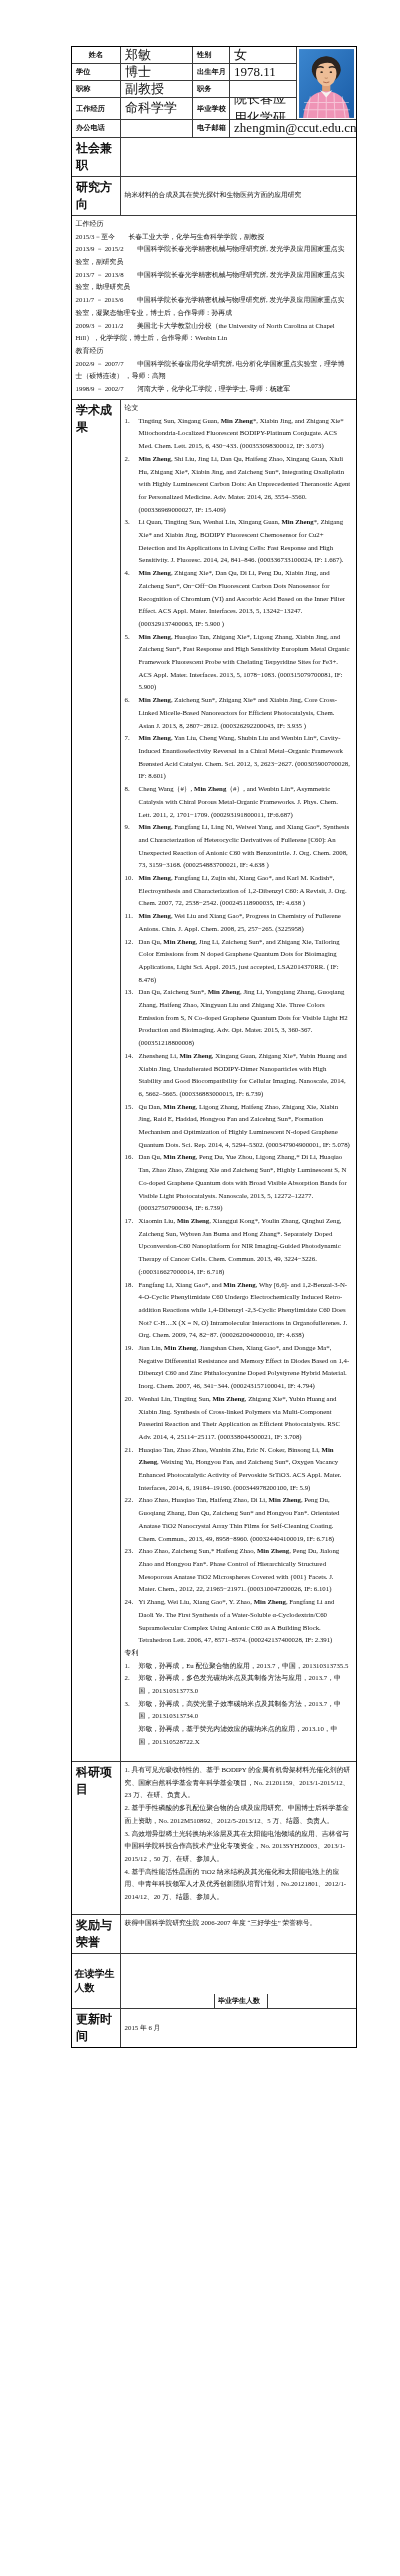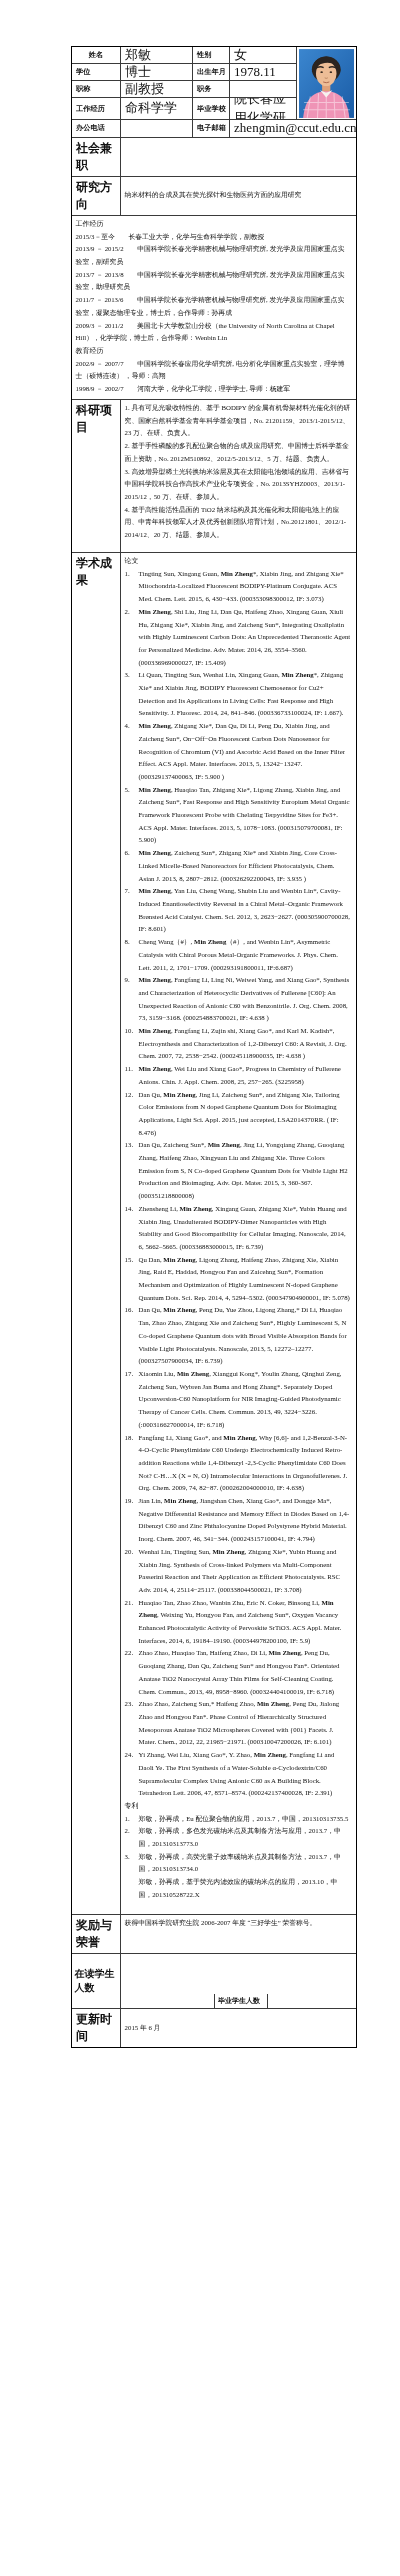--- a/index.html
+++ b/index.html
@@ -134,154 +134,154 @@
             <div class="li">2009/3 － 2011/2　　美国北卡大学教堂山分校（the University of North Carolina at Chapel Hill），化学学院，博士后，合作导师：Wenbin Lin</div>
           </div>
         <div class="sec-h">教育经历</div>
         <div data-numstyle="none">
             <div class="li">2002/9 － 2007/7　　中国科学院长春应用化学研究所, 电分析化学国家重点实验室，理学博士（硕博连读） ，导师：高翔</div>
             <div class="li">1998/9 － 2002/7　　河南大学，化学化工学院，理学学士, 导师：杨建军</div>
           </div>
       </div>
     </div>
 
+    <div class="row minachv">
+      <div class="rlbl top nw">学术成果</div>
+      <div class="rval flow">
+        <div class="sec-h">论文</div>
+        <div data-numstyle="hang">
+            <div class="li">
+              <span class="num">1.</span>
+              <span class="txt">Tingting Sun, Xingang Guan, <b>Min Zheng</b>*, Xiabin Jing, and Zhigang Xie* Mitochondria-Localized Fluorescent BODIPY-Platinum Conjugate. ACS Med. Chem. Lett. 2015, 6, 430−433. (000353098300012, IF: 3.073)</span>
+            </div>
+            <div class="li">
+              <span class="num">2.</span>
+              <span class="txt"><b>Min Zheng</b>, Shi Liu, Jing Li, Dan Qu, Haifeng Zhao, Xingang Guan, Xiuli Hu, Zhigang Xie*, Xiabin Jing, and Zaicheng Sun*, Integrating Oxaliplatin with Highly Luminescent Carbon Dots: An Unprecedented Theranostic Agent for Personalized Medicine. Adv. Mater. 2014, 26, 3554–3560. (000336969000027, IF: 15.409)</span>
+            </div>
+            <div class="li">
+              <span class="num">3.</span>
+              <span class="txt">Li Quan, Tingting Sun, Wenhai Lin, Xingang Guan, <b>Min Zheng</b>*, Zhigang Xie* and Xiabin Jing, BODIPY Fluorescent Chemosensor for Cu2+ Detection and Its Applications in Living Cells: Fast Response and High Sensitivity. J. Fluoresc. 2014, 24, 841–846. (000336733100024, IF: 1.667).</span>
+            </div>
+            <div class="li">
+              <span class="num">4.</span>
+              <span class="txt"><b>Min Zheng</b>, Zhigang Xie*, Dan Qu, Di Li, Peng Du, Xiabin Jing, and Zaicheng Sun*, On−Off−On Fluorescent Carbon Dots Nanosensor for Recognition of Chromium (VI) and Ascorbic Acid Based on the Inner Filter Effect. ACS Appl. Mater. Interfaces. 2013, 5, 13242−13247. (000329137400063, IF: 5.900 )</span>
+            </div>
+            <div class="li">
+              <span class="num">5.</span>
+              <span class="txt"><b>Min Zheng</b>, Huaqiao Tan, Zhigang Xie*, Ligong Zhang, Xiabin Jing, and Zaicheng Sun*, Fast Response and High Sensitivity Europium Metal Organic Framework Fluorescent Probe with Chelating Terpyridine Sites for Fe3+. ACS Appl. Mater. Interfaces. 2013, 5, 1078−1083. (000315079700081, IF: 5.900)</span>
+            </div>
+            <div class="li">
+              <span class="num">6.</span>
+              <span class="txt"><b>Min Zheng</b>, Zaicheng Sun*, Zhigang Xie* and Xiabin Jing, Core Cross-Linked Micelle-Based Nanoreactors for Efficient Photocatalysis, Chem. Asian J. 2013, 8, 2807−2812. (000326292200043, IF: 3.935 )</span>
+            </div>
+            <div class="li">
+              <span class="num">7.</span>
+              <span class="txt"><b>Min Zheng</b>, Yan Liu, Cheng Wang, Shubin Liu and Wenbin Lin*, Cavity-Induced Enantioselectivity Reversal in a Chiral Metal–Organic Framework Brønsted Acid Catalyst. Chem. Sci. 2012, 3, 2623−2627. (000305900700028, IF: 8.601)</span>
+            </div>
+            <div class="li">
+              <span class="num">8.</span>
+              <span class="txt">Cheng Wang（#）, <b>Min Zheng</b>（#）, and Wenbin Lin*, Asymmetric Catalysis with Chiral Porous Metal-Organic Frameworks. J. Phys. Chem. Lett. 2011, 2, 1701−1709. (000293191800011, IF:6.687)</span>
+            </div>
+            <div class="li">
+              <span class="num">9.</span>
+              <span class="txt"><b>Min Zheng</b>, Fangfang Li, Ling Ni, Weiwei Yang, and Xiang Gao*, Synthesis and Characterization of Heterocyclic Derivatives of Fullerene [C60]: An Unexpected Reaction of Anionic C60 with Benzonitrile. J. Org. Chem. 2008, 73, 3159−3168. (000254883700021, IF: 4.638 )</span>
+            </div>
+            <div class="li">
+              <span class="num">10.</span>
+              <span class="txt"><b>Min Zheng</b>, Fangfang Li, Zujin shi, Xiang Gao*, and Karl M. Kadish*, Electroynthesis and Characterization of 1,2-Dibenzyl C60: A Revisit, J. Org. Chem. 2007, 72, 2538−2542. (000245118900035, IF: 4.638 )</span>
+            </div>
+            <div class="li">
+              <span class="num">11.</span>
+              <span class="txt"><b>Min Zheng</b>, Wei Liu and Xiang Gao*, Progress in Chemistry of Fullerene Anions. Chin. J. Appl. Chem. 2008, 25, 257−265. (3225958)</span>
+            </div>
+            <div class="li">
+              <span class="num">12.</span>
+              <span class="txt">Dan Qu, <b>Min Zheng</b>, Jing Li, Zaicheng Sun*, and Zhigang Xie, Tailoring Color Emissions from N doped Graphene Quantum Dots for Bioimaging Applications, Light Sci. Appl. 2015, just accepted, LSA2014370RR. ( IF: 8.476)</span>
+            </div>
+            <div class="li">
+              <span class="num">13.</span>
+              <span class="txt">Dan Qu, Zaicheng Sun*, <b>Min Zheng</b>, Jing Li, Yongqiang Zhang, Guoqiang Zhang, Haifeng Zhao, Xingyuan Liu and Zhigang Xie. Three Colors Emission from S, N Co-doped Graphene Quantum Dots for Visible Light H2 Production and Bioimaging. Adv. Opt. Mater. 2015, 3, 360-367. (000351218800008)</span>
+            </div>
+            <div class="li">
+              <span class="num">14.</span>
+              <span class="txt">Zhensheng Li, <b>Min Zheng</b>, Xingang Guan, Zhigang Xie*, Yubin Huang and Xiabin Jing, Unadulterated BODIPY-Dimer Nanoparticles with High Stability and Good Biocompatibility for Cellular Imaging. Nanoscale, 2014, 6, 5662–5665. (000336883000015, IF: 6.739)</span>
+            </div>
+            <div class="li">
+              <span class="num">15.</span>
+              <span class="txt">Qu Dan, <b>Min Zheng</b>, Ligong Zhang, Haifeng Zhao, Zhigang Xie, Xiabin Jing, Raid E, Haddad, Hongyou Fan and Zaicehng Sun*, Formation Mechanism and Optimization of Highly Luminescent N-doped Graphene Quantum Dots. Sci. Rep. 2014, 4, 5294–5302. (000347904900001, IF: 5.078)</span>
+            </div>
+            <div class="li">
+              <span class="num">16.</span>
+              <span class="txt">Dan Qu, <b>Min Zheng</b>, Peng Du, Yue Zhou, Ligong Zhang,* Di Li, Huaqiao Tan, Zhao Zhao, Zhigang Xie and Zaicheng Sun*, Highly Luminescent S, N Co-doped Graphene Quantum dots with Broad Visible Absorption Bands for Visible Light Photocatalysts. Nanoscale, 2013, 5, 12272–12277. (000327507900034, IF: 6.739)</span>
+            </div>
+            <div class="li">
+              <span class="num">17.</span>
+              <span class="txt">Xiaomin Liu, <b>Min Zheng</b>, Xianggui Kong*, Youlin Zhang, Qinghui Zeng, Zaicheng Sun, Wybren Jan Buma and Hong Zhang*. Separately Doped Upconversion-C60 Nanoplatform for NIR Imaging-Guided Photodynamic Therapy of Cancer Cells. Chem. Commun. 2013, 49, 3224−3226. (:000316627000014, IF: 6.718)</span>
+            </div>
+            <div class="li">
+              <span class="num">18.</span>
+              <span class="txt">Fangfang Li, Xiang Gao*, and <b>Min Zheng</b>, Why [6,6]- and 1,2-Benzal-3-N-4-O-Cyclic Phenylimidate C60 Undergo Electrochemically Induced Retro-addition Reactions while 1,4-Dibenzyl -2,3-Cyclic Phenylimidate C60 Does Not? C-H…X (X = N, O) Intramolecular Interactions in Organofullerenes. J. Org. Chem. 2009, 74, 82−87. (000262004000010, IF: 4.638)</span>
+            </div>
+            <div class="li">
+              <span class="num">19.</span>
+              <span class="txt">Jian Lin, <b>Min Zheng</b>, Jiangshan Chen, Xiang Gao*, and Dongge Ma*, Negative Differential Resistance and Memory Effect in Diodes Based on 1,4-Dibenzyl C60 and Zinc Phthalocyanine Doped Polystyrene Hybrid Material. Inorg. Chem. 2007, 46, 341−344. (000243157100041, IF: 4.794)</span>
+            </div>
+            <div class="li">
+              <span class="num">20.</span>
+              <span class="txt">Wenhai Lin, Tingting Sun, <b>Min Zheng</b>, Zhigang Xie*, Yubin Huang and Xiabin Jing. Synthesis of Cross-linked Polymers via Multi-Component Passerini Reaction and Their Application as Efficient Photocatalysts. RSC Adv. 2014, 4, 25114−25117. (000338044500021, IF: 3.708)</span>
+            </div>
+            <div class="li">
+              <span class="num">21.</span>
+              <span class="txt">Huaqiao Tan, Zhao Zhao, Wanbin Zhu, Eric N. Coker, Binsong Li, <b>Min Zheng</b>, Weixing Yu, Hongyou Fan, and Zaicheng Sun*, Oxygen Vacancy Enhanced Photocatalytic Activity of Pervoskite SrTiO3. ACS Appl. Mater. Interfaces, 2014, 6, 19184–19190. (000344978200100, IF: 5.9)</span>
+            </div>
+            <div class="li">
+              <span class="num">22.</span>
+              <span class="txt">Zhao Zhao, Huaqiao Tan, Haifeng Zhao, Di Li, <b>Min Zheng</b>, Peng Du, Guoqiang Zhang, Dan Qu, Zaicheng Sun* and Hongyou Fan*. Orientated Anatase TiO2 Nanocrystal Array Thin Films for Self-Cleaning Coating. Chem. Commun., 2013, 49, 8958−8960. (000324404100019, IF: 6.718)</span>
+            </div>
+            <div class="li">
+              <span class="num">23.</span>
+              <span class="txt">Zhao Zhao, Zaicheng Sun,* Haifeng Zhao, <b>Min Zheng</b>, Peng Du, Jialong Zhao and Hongyou Fan*. Phase Control of Hierarchically Structured Mesoporous Anatase TiO2 Microspheres Covered with {001} Facets. J. Mater. Chem., 2012, 22, 21965−21971. (000310047200026, IF: 6.101)</span>
+            </div>
+            <div class="li">
+              <span class="num">24.</span>
+              <span class="txt">Yi Zhang, Wei Liu, Xiang Gao*, Y. Zhao, <b>Min Zheng</b>, Fangfang Li and Daoli Ye. The First Synthesis of a Water-Soluble α-Cyclodextrin/C60 Supramolecular Complex Using Anionic C60 as A Building Block. Tetrahedron Lett. 2006, 47, 8571–8574. (000242137400028, IF: 2.391)</span>
+            </div>
+          </div>
+        <div class="sec-h">专利</div>
+        <div data-numstyle="obj">
+            <div class="li">
+              <span class="num">1.</span>
+              <span class="txt">郑敏，孙再成，Eu 配位聚合物的应用，2013.7，中国，201310313735.5</span>
+            </div>
+            <div class="li">
+              <span class="num">2.</span>
+              <span class="txt">郑敏，孙再成，多色发光碳纳米点及其制备方法与应用，2013.7，中国，201310313773.0</span>
+            </div>
+            <div class="li">
+              <span class="num">3.</span>
+              <span class="txt">郑敏，孙再成，高荧光量子效率碳纳米点及其制备方法，2013.7，中国，201310313734.0</span>
+            </div>
+            <div class="li">
+              <span class="num"></span>
+              <span class="txt">郑敏，孙再成，基于荧光内滤效应的碳纳米点的应用，2013.10，中国，201310528722.X</span>
+            </div>
+          </div>
+      </div>
+    </div>
+
     <div class="row minproj">
       <div class="rlbl top nw">科研项目</div>
       <div class="rval flow" data-numstyle="inline">
           <div class="li">1. 具有可见光吸收特性的、基于 BODIPY 的金属有机骨架材料光催化剂的研究、国家自然科学基金青年科学基金项目，No. 21201159、2013/1-2015/12、23 万、在研、负责人。</div>
           <div class="li">2. 基于手性磷酸的多孔配位聚合物的合成及应用研究、中国博士后科学基金面上资助，No. 2012M510892、2012/5-2013/12、5 万、结题、负责人。</div>
           <div class="li">3. 高效增异型稀土光转换纳米涂层及其在太阳能电池领域的应用、吉林省与中国科学院科技合作高技术产业化专项资金，No. 2013SYHZ0003、2013/1-2015/12，50 万、在研、参加人。</div>
           <div class="li">4. 基于高性能活性晶面的 TiO2 纳米结构及其光催化和太阳能电池上的应用、中青年科技领军人才及优秀创新团队培育计划，No.20121801、2012/1-2014/12、20 万、结题、参加人。</div>
         </div>
     </div>
 
-    <div class="row minachv">
-      <div class="rlbl top nw">学术成果</div>
-      <div class="rval flow">
-        <div class="sec-h">论文</div>
-        <div data-numstyle="hang">
-            <div class="li">
-              <span class="num">1.</span>
-              <span class="txt">Tingting Sun, Xingang Guan, <b>Min Zheng</b>*, Xiabin Jing, and Zhigang Xie* Mitochondria-Localized Fluorescent BODIPY-Platinum Conjugate. ACS Med. Chem. Lett. 2015, 6, 430−433. (000353098300012, IF: 3.073)</span>
-            </div>
-            <div class="li">
-              <span class="num">2.</span>
-              <span class="txt"><b>Min Zheng</b>, Shi Liu, Jing Li, Dan Qu, Haifeng Zhao, Xingang Guan, Xiuli Hu, Zhigang Xie*, Xiabin Jing, and Zaicheng Sun*, Integrating Oxaliplatin with Highly Luminescent Carbon Dots: An Unprecedented Theranostic Agent for Personalized Medicine. Adv. Mater. 2014, 26, 3554–3560. (000336969000027, IF: 15.409)</span>
-            </div>
-            <div class="li">
-              <span class="num">3.</span>
-              <span class="txt">Li Quan, Tingting Sun, Wenhai Lin, Xingang Guan, <b>Min Zheng</b>*, Zhigang Xie* and Xiabin Jing, BODIPY Fluorescent Chemosensor for Cu2+ Detection and Its Applications in Living Cells: Fast Response and High Sensitivity. J. Fluoresc. 2014, 24, 841–846. (000336733100024, IF: 1.667).</span>
-            </div>
-            <div class="li">
-              <span class="num">4.</span>
-              <span class="txt"><b>Min Zheng</b>, Zhigang Xie*, Dan Qu, Di Li, Peng Du, Xiabin Jing, and Zaicheng Sun*, On−Off−On Fluorescent Carbon Dots Nanosensor for Recognition of Chromium (VI) and Ascorbic Acid Based on the Inner Filter Effect. ACS Appl. Mater. Interfaces. 2013, 5, 13242−13247. (000329137400063, IF: 5.900 )</span>
-            </div>
-            <div class="li">
-              <span class="num">5.</span>
-              <span class="txt"><b>Min Zheng</b>, Huaqiao Tan, Zhigang Xie*, Ligong Zhang, Xiabin Jing, and Zaicheng Sun*, Fast Response and High Sensitivity Europium Metal Organic Framework Fluorescent Probe with Chelating Terpyridine Sites for Fe3+. ACS Appl. Mater. Interfaces. 2013, 5, 1078−1083. (000315079700081, IF: 5.900)</span>
-            </div>
-            <div class="li">
-              <span class="num">6.</span>
-              <span class="txt"><b>Min Zheng</b>, Zaicheng Sun*, Zhigang Xie* and Xiabin Jing, Core Cross-Linked Micelle-Based Nanoreactors for Efficient Photocatalysis, Chem. Asian J. 2013, 8, 2807−2812. (000326292200043, IF: 3.935 )</span>
-            </div>
-            <div class="li">
-              <span class="num">7.</span>
-              <span class="txt"><b>Min Zheng</b>, Yan Liu, Cheng Wang, Shubin Liu and Wenbin Lin*, Cavity-Induced Enantioselectivity Reversal in a Chiral Metal–Organic Framework Brønsted Acid Catalyst. Chem. Sci. 2012, 3, 2623−2627. (000305900700028, IF: 8.601)</span>
-            </div>
-            <div class="li">
-              <span class="num">8.</span>
-              <span class="txt">Cheng Wang（#）, <b>Min Zheng</b>（#）, and Wenbin Lin*, Asymmetric Catalysis with Chiral Porous Metal-Organic Frameworks. J. Phys. Chem. Lett. 2011, 2, 1701−1709. (000293191800011, IF:6.687)</span>
-            </div>
-            <div class="li">
-              <span class="num">9.</span>
-              <span class="txt"><b>Min Zheng</b>, Fangfang Li, Ling Ni, Weiwei Yang, and Xiang Gao*, Synthesis and Characterization of Heterocyclic Derivatives of Fullerene [C60]: An Unexpected Reaction of Anionic C60 with Benzonitrile. J. Org. Chem. 2008, 73, 3159−3168. (000254883700021, IF: 4.638 )</span>
-            </div>
-            <div class="li">
-              <span class="num">10.</span>
-              <span class="txt"><b>Min Zheng</b>, Fangfang Li, Zujin shi, Xiang Gao*, and Karl M. Kadish*, Electroynthesis and Characterization of 1,2-Dibenzyl C60: A Revisit, J. Org. Chem. 2007, 72, 2538−2542. (000245118900035, IF: 4.638 )</span>
-            </div>
-            <div class="li">
-              <span class="num">11.</span>
-              <span class="txt"><b>Min Zheng</b>, Wei Liu and Xiang Gao*, Progress in Chemistry of Fullerene Anions. Chin. J. Appl. Chem. 2008, 25, 257−265. (3225958)</span>
-            </div>
-            <div class="li">
-              <span class="num">12.</span>
-              <span class="txt">Dan Qu, <b>Min Zheng</b>, Jing Li, Zaicheng Sun*, and Zhigang Xie, Tailoring Color Emissions from N doped Graphene Quantum Dots for Bioimaging Applications, Light Sci. Appl. 2015, just accepted, LSA2014370RR. ( IF: 8.476)</span>
-            </div>
-            <div class="li">
-              <span class="num">13.</span>
-              <span class="txt">Dan Qu, Zaicheng Sun*, <b>Min Zheng</b>, Jing Li, Yongqiang Zhang, Guoqiang Zhang, Haifeng Zhao, Xingyuan Liu and Zhigang Xie. Three Colors Emission from S, N Co-doped Graphene Quantum Dots for Visible Light H2 Production and Bioimaging. Adv. Opt. Mater. 2015, 3, 360-367. (000351218800008)</span>
-            </div>
-            <div class="li">
-              <span class="num">14.</span>
-              <span class="txt">Zhensheng Li, <b>Min Zheng</b>, Xingang Guan, Zhigang Xie*, Yubin Huang and Xiabin Jing, Unadulterated BODIPY-Dimer Nanoparticles with High Stability and Good Biocompatibility for Cellular Imaging. Nanoscale, 2014, 6, 5662–5665. (000336883000015, IF: 6.739)</span>
-            </div>
-            <div class="li">
-              <span class="num">15.</span>
-              <span class="txt">Qu Dan, <b>Min Zheng</b>, Ligong Zhang, Haifeng Zhao, Zhigang Xie, Xiabin Jing, Raid E, Haddad, Hongyou Fan and Zaicehng Sun*, Formation Mechanism and Optimization of Highly Luminescent N-doped Graphene Quantum Dots. Sci. Rep. 2014, 4, 5294–5302. (000347904900001, IF: 5.078)</span>
-            </div>
-            <div class="li">
-              <span class="num">16.</span>
-              <span class="txt">Dan Qu, <b>Min Zheng</b>, Peng Du, Yue Zhou, Ligong Zhang,* Di Li, Huaqiao Tan, Zhao Zhao, Zhigang Xie and Zaicheng Sun*, Highly Luminescent S, N Co-doped Graphene Quantum dots with Broad Visible Absorption Bands for Visible Light Photocatalysts. Nanoscale, 2013, 5, 12272–12277. (000327507900034, IF: 6.739)</span>
-            </div>
-            <div class="li">
-              <span class="num">17.</span>
-              <span class="txt">Xiaomin Liu, <b>Min Zheng</b>, Xianggui Kong*, Youlin Zhang, Qinghui Zeng, Zaicheng Sun, Wybren Jan Buma and Hong Zhang*. Separately Doped Upconversion-C60 Nanoplatform for NIR Imaging-Guided Photodynamic Therapy of Cancer Cells. Chem. Commun. 2013, 49, 3224−3226. (:000316627000014, IF: 6.718)</span>
-            </div>
-            <div class="li">
-              <span class="num">18.</span>
-              <span class="txt">Fangfang Li, Xiang Gao*, and <b>Min Zheng</b>, Why [6,6]- and 1,2-Benzal-3-N-4-O-Cyclic Phenylimidate C60 Undergo Electrochemically Induced Retro-addition Reactions while 1,4-Dibenzyl -2,3-Cyclic Phenylimidate C60 Does Not? C-H…X (X = N, O) Intramolecular Interactions in Organofullerenes. J. Org. Chem. 2009, 74, 82−87. (000262004000010, IF: 4.638)</span>
-            </div>
-            <div class="li">
-              <span class="num">19.</span>
-              <span class="txt">Jian Lin, <b>Min Zheng</b>, Jiangshan Chen, Xiang Gao*, and Dongge Ma*, Negative Differential Resistance and Memory Effect in Diodes Based on 1,4-Dibenzyl C60 and Zinc Phthalocyanine Doped Polystyrene Hybrid Material. Inorg. Chem. 2007, 46, 341−344. (000243157100041, IF: 4.794)</span>
-            </div>
-            <div class="li">
-              <span class="num">20.</span>
-              <span class="txt">Wenhai Lin, Tingting Sun, <b>Min Zheng</b>, Zhigang Xie*, Yubin Huang and Xiabin Jing. Synthesis of Cross-linked Polymers via Multi-Component Passerini Reaction and Their Application as Efficient Photocatalysts. RSC Adv. 2014, 4, 25114−25117. (000338044500021, IF: 3.708)</span>
-            </div>
-            <div class="li">
-              <span class="num">21.</span>
-              <span class="txt">Huaqiao Tan, Zhao Zhao, Wanbin Zhu, Eric N. Coker, Binsong Li, <b>Min Zheng</b>, Weixing Yu, Hongyou Fan, and Zaicheng Sun*, Oxygen Vacancy Enhanced Photocatalytic Activity of Pervoskite SrTiO3. ACS Appl. Mater. Interfaces, 2014, 6, 19184–19190. (000344978200100, IF: 5.9)</span>
-            </div>
-            <div class="li">
-              <span class="num">22.</span>
-              <span class="txt">Zhao Zhao, Huaqiao Tan, Haifeng Zhao, Di Li, <b>Min Zheng</b>, Peng Du, Guoqiang Zhang, Dan Qu, Zaicheng Sun* and Hongyou Fan*. Orientated Anatase TiO2 Nanocrystal Array Thin Films for Self-Cleaning Coating. Chem. Commun., 2013, 49, 8958−8960. (000324404100019, IF: 6.718)</span>
-            </div>
-            <div class="li">
-              <span class="num">23.</span>
-              <span class="txt">Zhao Zhao, Zaicheng Sun,* Haifeng Zhao, <b>Min Zheng</b>, Peng Du, Jialong Zhao and Hongyou Fan*. Phase Control of Hierarchically Structured Mesoporous Anatase TiO2 Microspheres Covered with {001} Facets. J. Mater. Chem., 2012, 22, 21965−21971. (000310047200026, IF: 6.101)</span>
-            </div>
-            <div class="li">
-              <span class="num">24.</span>
-              <span class="txt">Yi Zhang, Wei Liu, Xiang Gao*, Y. Zhao, <b>Min Zheng</b>, Fangfang Li and Daoli Ye. The First Synthesis of a Water-Soluble α-Cyclodextrin/C60 Supramolecular Complex Using Anionic C60 as A Building Block. Tetrahedron Lett. 2006, 47, 8571–8574. (000242137400028, IF: 2.391)</span>
-            </div>
-          </div>
-        <div class="sec-h">专利</div>
-        <div data-numstyle="obj">
-            <div class="li">
-              <span class="num">1.</span>
-              <span class="txt">郑敏，孙再成，Eu 配位聚合物的应用，2013.7，中国，201310313735.5</span>
-            </div>
-            <div class="li">
-              <span class="num">2.</span>
-              <span class="txt">郑敏，孙再成，多色发光碳纳米点及其制备方法与应用，2013.7，中国，201310313773.0</span>
-            </div>
-            <div class="li">
-              <span class="num">3.</span>
-              <span class="txt">郑敏，孙再成，高荧光量子效率碳纳米点及其制备方法，2013.7，中国，201310313734.0</span>
-            </div>
-            <div class="li">
-              <span class="num"></span>
-              <span class="txt">郑敏，孙再成，基于荧光内滤效应的碳纳米点的应用，2013.10，中国，201310528722.X</span>
-            </div>
-          </div>
-      </div>
-    </div>
-
     <div class="row minaward">
       <div class="rlbl top nw">奖励与荣誉</div>
       <div class="rval">获得中国科学院研究生院 2006-2007 年度 “三好学生” 荣誉称号。</div>
     </div>
 
     <div class="row min35">
       <div class="rlbl vc nw" style="font-size:10px;padding-left:2.6px;">在读学生人数</div>
       <div class="rval vc st-val1"></div>
       <div class="st-lbl2">毕业学生人数</div>
       <div class="rval vc"></div>

